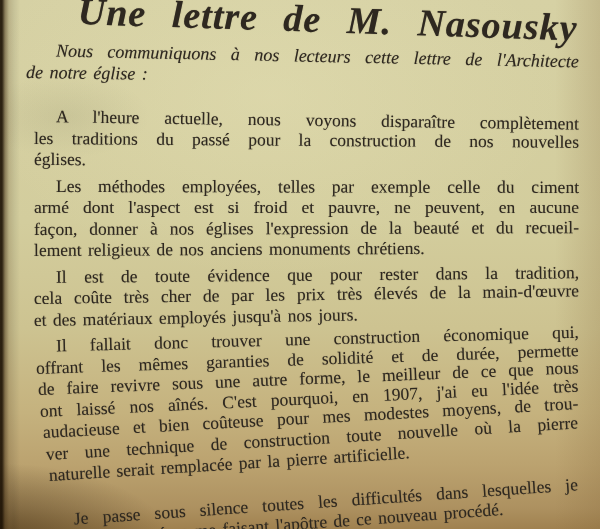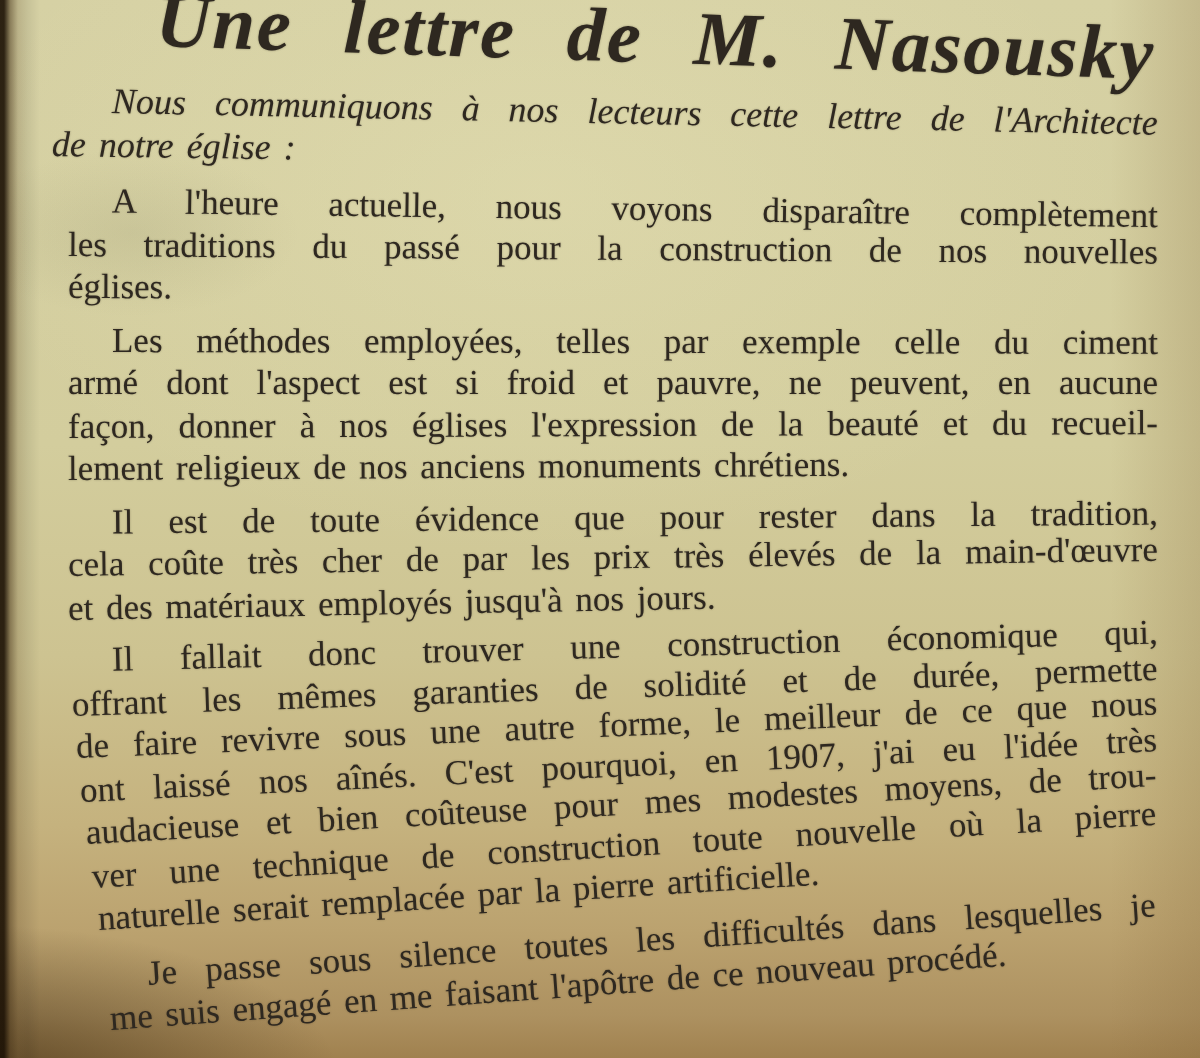--- a/index.html
+++ b/index.html
@@ -42,21 +42,21 @@
   }
   .ln{
     text-align:justify;
     text-align-last:justify;
     transform-origin:0 50%;
   }
   .ln.last{text-align:left;text-align-last:auto;}
   .ln.first{text-indent:22px;}
   .it{font-style:italic;font-size:18px;}
   .p{margin-top:5px;}
-  .p.gap{margin-top:7px;}
+  .p.gap{margin-top:23px;}
 </style>
 </head>
 <body>
 
 <div class="page">
 
   <h1 class="title">Une lettre de M. Nasousky</h1>
 
   <div class="body">
 

